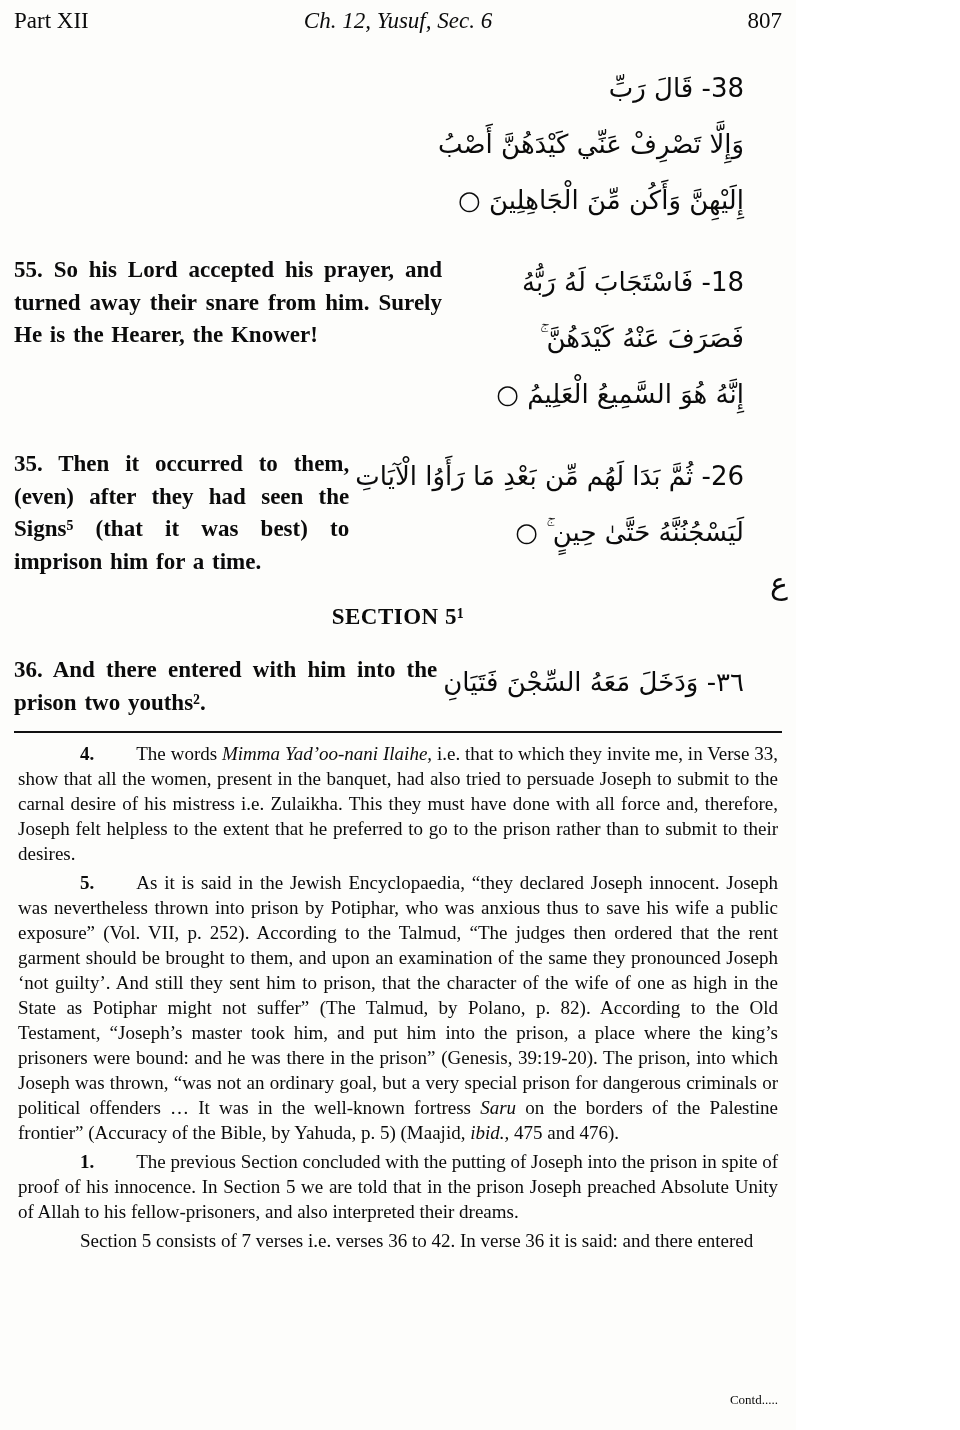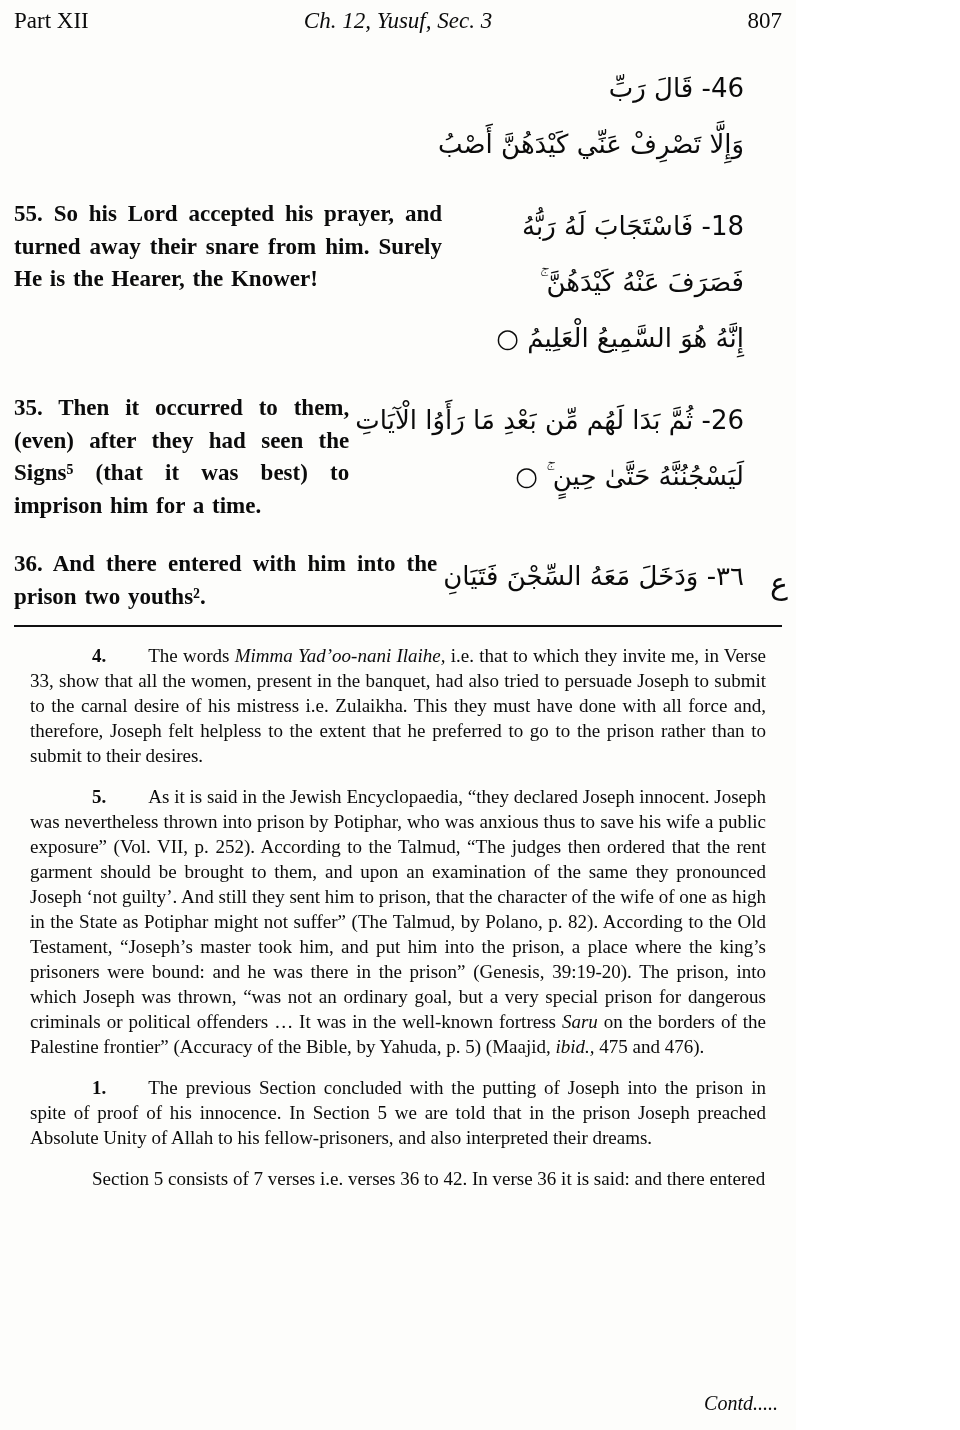--- a/index.html
+++ b/index.html
@@ -46,53 +46,53 @@
     font-weight: bold;
     font-size: 23px;
     margin: 6px 0 24px 0;
     letter-spacing: 0.5px;
   }
   .verses.bottom { margin-top: 0; }
   .verses.bottom .verse-row { margin-bottom: 4px; }
   
   .rule { border-top: 2.5px solid #111; margin: 12px 0 8px 0; }
   .footnotes { font-size: 19px; line-height: 25px; }
-  .fn { text-align: justify; text-indent: 62px; margin: 16px; }
+  .fn { text-align: justify; text-indent: 62px; margin: 4px; }
   .fn-num { font-weight: bold; }
   .fn-tab { display: inline-block; width: 42px; }
   
   .ruku {
     position: absolute;
     right: 8px; top: 566px;
     font-family: "DejaVu Sans", sans-serif;
     font-size: 30px;
   }
   .contd {
     position: absolute;
     right: 18px; top: 1392px;
-    font-style: italic;
-    font-size: 20px;
+    font-size: 13px;
   }
 </style>
 </head>
 <body>
 
 <div class="page">
 
   <div class="header">
     <span class="h-left">Part XII</span>
-    <span class="h-center">Ch. 12, Yusuf, Sec. 3</span>
+    <span class="h-center">Ch. 12, Yusuf, Sec. 6</span>
     <span class="h-right">807</span>
   </div>
 
   <div class="verses top">
   <div class="verse-row">
     <div class="verse-ar">
-          <div class="ar-line">46- قَالَ رَبِّ</div>
+          <div class="ar-line">38- قَالَ رَبِّ</div>
           <div class="ar-line">وَإِلَّا تَصْرِفْ عَنِّي كَيْدَهُنَّ أَصْبُ</div>
+          <div class="ar-line">إِلَيْهِنَّ وَأَكُن مِّنَ الْجَاهِلِينَ ○</div>
         </div>
   </div>
 
   <div class="verse-row">
     <div class="verse-en">55.  So his Lord accepted his prayer, and turned away their snare from him. Surely He is the Hearer, the Knower!</div>
     <div class="verse-ar">
           <div class="ar-line">18- فَاسْتَجَابَ لَهُ رَبُّهُ</div>
           <div class="ar-line">فَصَرَفَ عَنْهُ كَيْدَهُنَّ ۚ</div>
           <div class="ar-line">إِنَّهُ هُوَ السَّمِيعُ الْعَلِيمُ ○</div>
         </div>
@@ -100,20 +100,21 @@
 
   <div class="verse-row">
     <div class="verse-en">35.  Then it occurred to them, (even) after they had seen the Signs⁵ (that it was best) to imprison him for a time.</div>
     <div class="verse-ar">
           <div class="ar-line">26- ثُمَّ بَدَا لَهُم مِّن بَعْدِ مَا رَأَوُا الْآيَاتِ</div>
           <div class="ar-line">لَيَسْجُنُنَّهُ حَتَّىٰ حِينٍ ۚ ○</div>
         </div>
   </div>
 </div>
 
+  <div class="section-heading">SECTION 5¹</div>
 
   <div class="verses bottom">
   <div class="verse-row">
     <div class="verse-en">36.  And there entered with him into the prison two youths².</div>
     <div class="verse-ar">
           <div class="ar-line">٣٦- وَدَخَلَ مَعَهُ السِّجْنَ فَتَيَانِ</div>
         </div>
   </div>
 </div>
 

